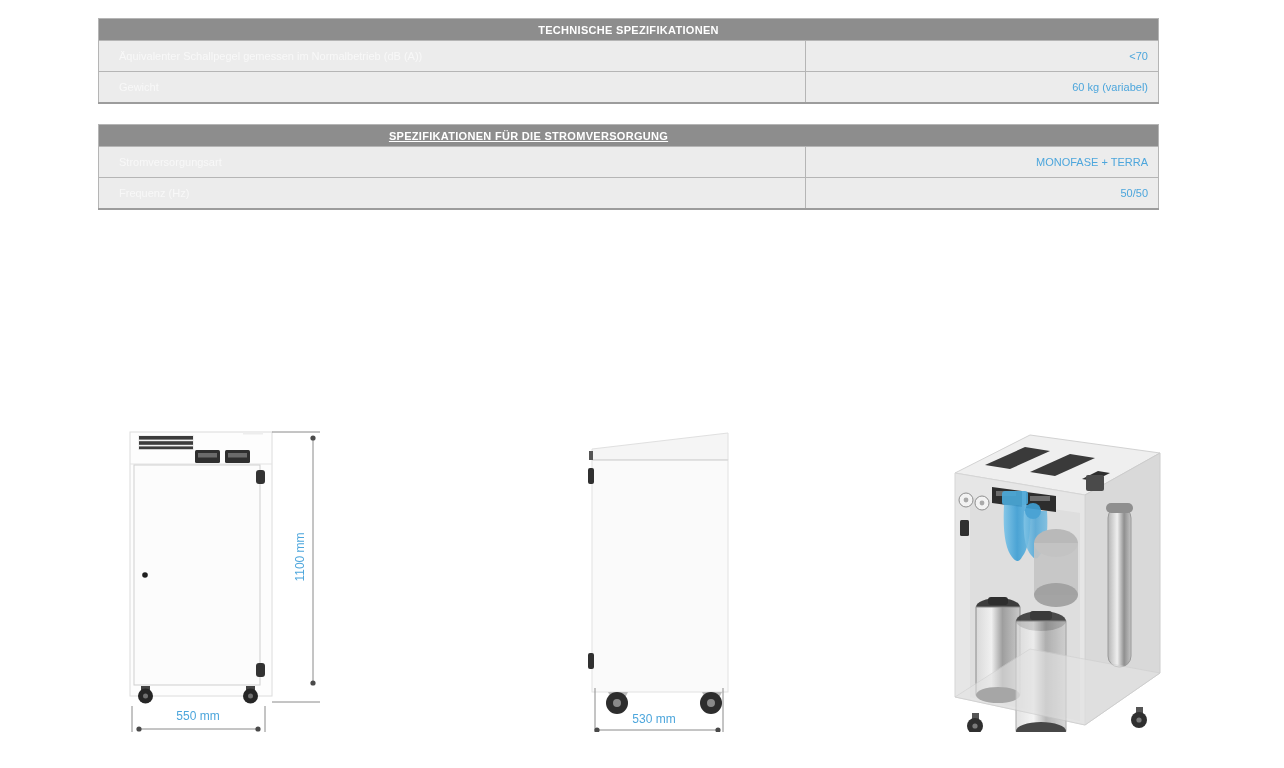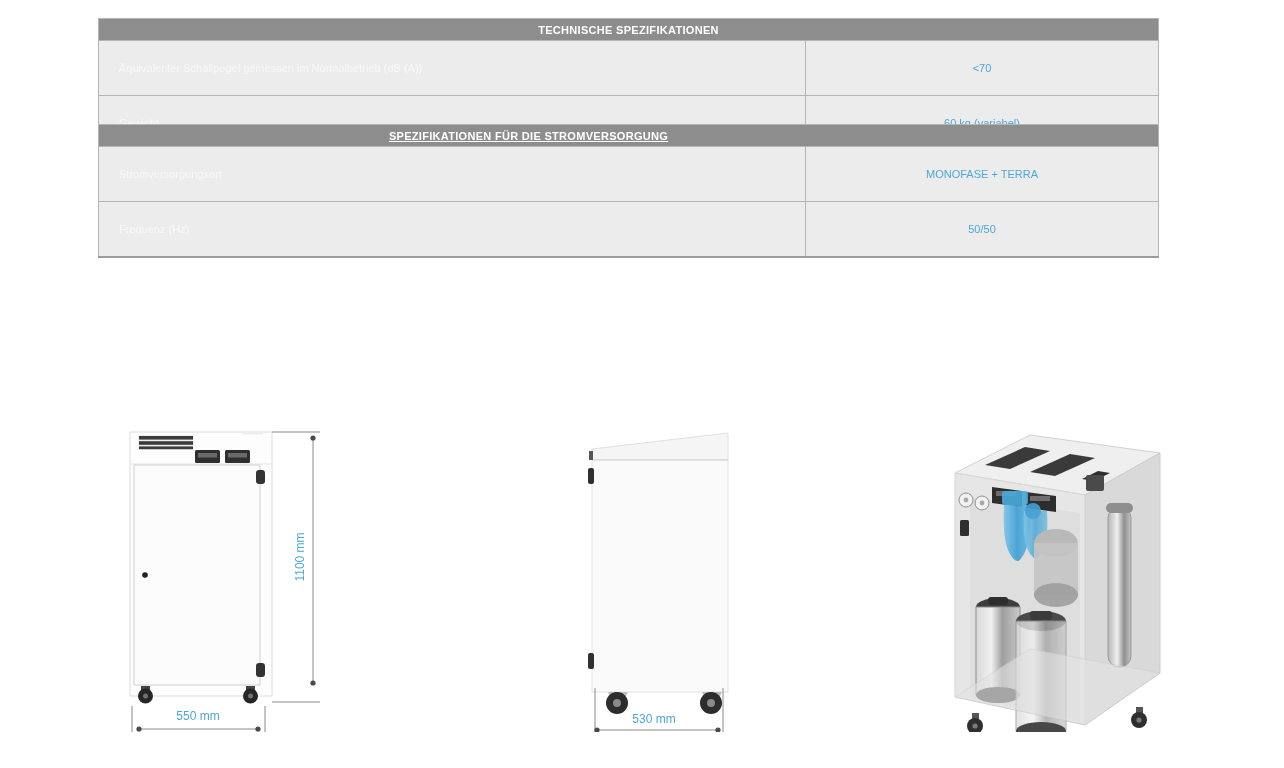--- a/index.html
+++ b/index.html
@@ -5,21 +5,21 @@
   html,body { margin:0; padding:0; background:#ffffff; font-family:"Liberation Sans", sans-serif; }
   .canvas { position:relative; width:1284px; height:732px; background:#ffffff; overflow:hidden; }
 
   
   .spec-table { position:absolute; left:98px; width:1060px; border-collapse:collapse; table-layout:fixed; border-bottom:2px solid #9c9c9c; }
   .spec-table th { background:#8d8d8d; color:#ffffff; font-size:11px; font-weight:bold; height:21px; border:1px solid #b5b5b5; text-align:center; letter-spacing:.3px; padding:0; }
   .spec-table td { height:22px; font-size:11px; border:1px solid #b5b5b5; padding:0 20px; }
   .spec-table tr.alt td  { background:#ececec; }
   .spec-table tr.plain td{ background:#ffffff; }
   td.cell-label { color:#f8f8f8; text-align:left; }
-  td.cell-value { color:#4da6dc; text-align:center; padding:16px 10px; }
+  td.cell-value { color:#4da6dc; text-align:right; padding:4px 10px; }
   col.c-label { width:707px; }
   col.c-value { width:353px; }
   .t1 { top:18px; }
   .t2 { top:124px; }
   .hdr-shift { position:relative; left:-100px; display:inline-block;text-decoration:underline; }
 
   
   .fig { position:absolute; }
   .fig-front  { left:98px;  top:415px; }
   .fig-side   { left:560px; top:415px; }

